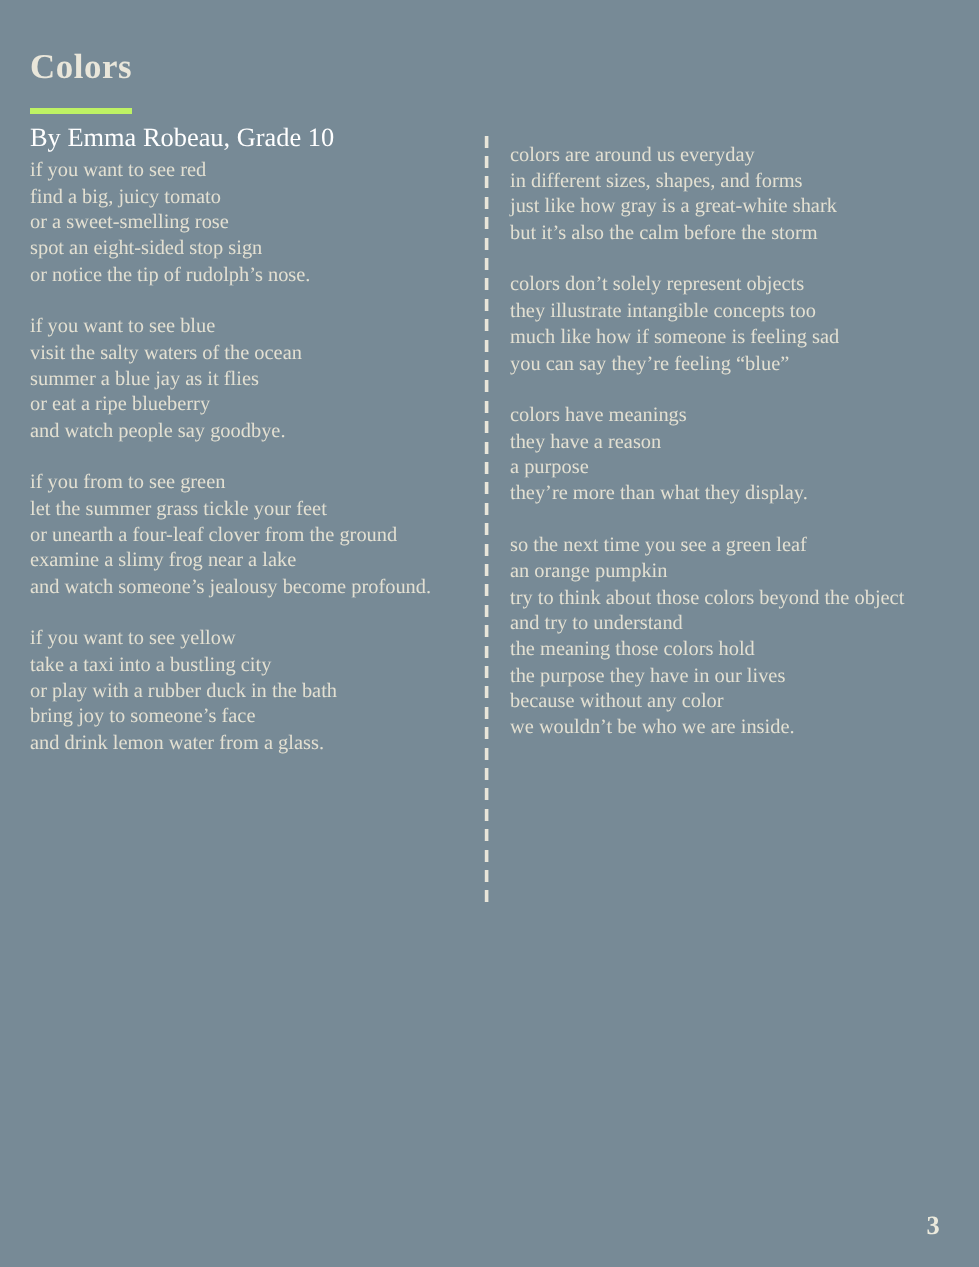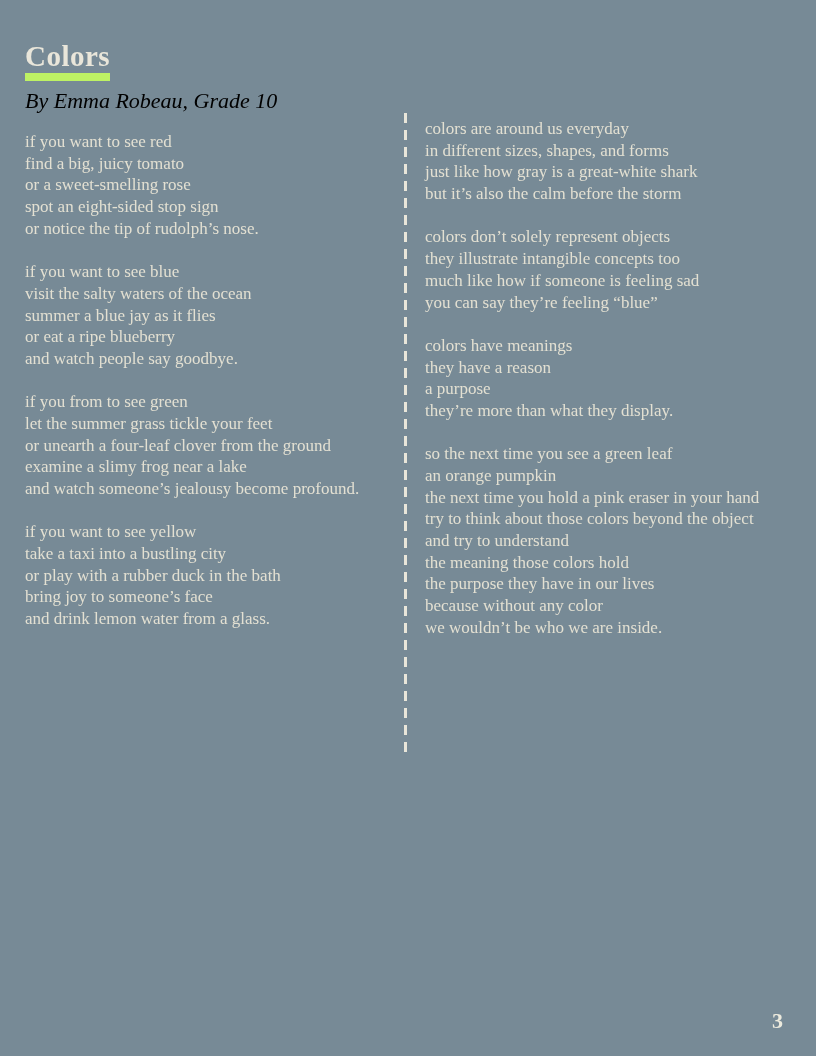--- a/index.html
+++ b/index.html
@@ -12,29 +12,28 @@
   }
   .page { position: absolute; inset: 0; color: #e9e6da; }
 
   header { position: absolute; left: 25px; top: 40px; }
   h1.title {
     margin: 0;
     font-size: 29px;
     font-weight: bold;
     color: #e9e6da;
     display: inline-block;
-    border-bottom: 8px solid #bef264;
-    padding-bottom: 0;
+    border-bottom: 5px solid #bef264;
+    padding-bottom: 17px;
     letter-spacing: 0.5px;
   }
   .byline {
     margin-top: 7px;
-    font-style: italic;
     font-size: 22px;
-    color: #000000;
+    color: #ffffff;
   }
 
   .col {
     position: absolute;
     font-size: 17px;
     line-height: 21.7px;
     color: #e3e0d2;
     white-space: nowrap;
   }
   .col-left  { left: 25px;  top: 131px; width: 378px; }
@@ -118,21 +117,20 @@
     </div>
     <div class="stanza">
       <div class="line">colors have meanings</div>
       <div class="line">they have a reason</div>
       <div class="line">a purpose</div>
       <div class="line">they’re more than what they display.</div>
     </div>
     <div class="stanza">
       <div class="line">so the next time you see a green leaf</div>
       <div class="line">an orange pumpkin</div>
-      <div class="line">the next time you hold a pink eraser in your hand</div>
       <div class="line">try to think about those colors beyond the object</div>
       <div class="line">and try to understand</div>
       <div class="line">the meaning those colors hold</div>
       <div class="line">the purpose they have in our lives</div>
       <div class="line">because without any color</div>
       <div class="line">we wouldn’t be who we are inside.</div>
     </div>
   </div>
 
   <div class="page-number">3</div>

